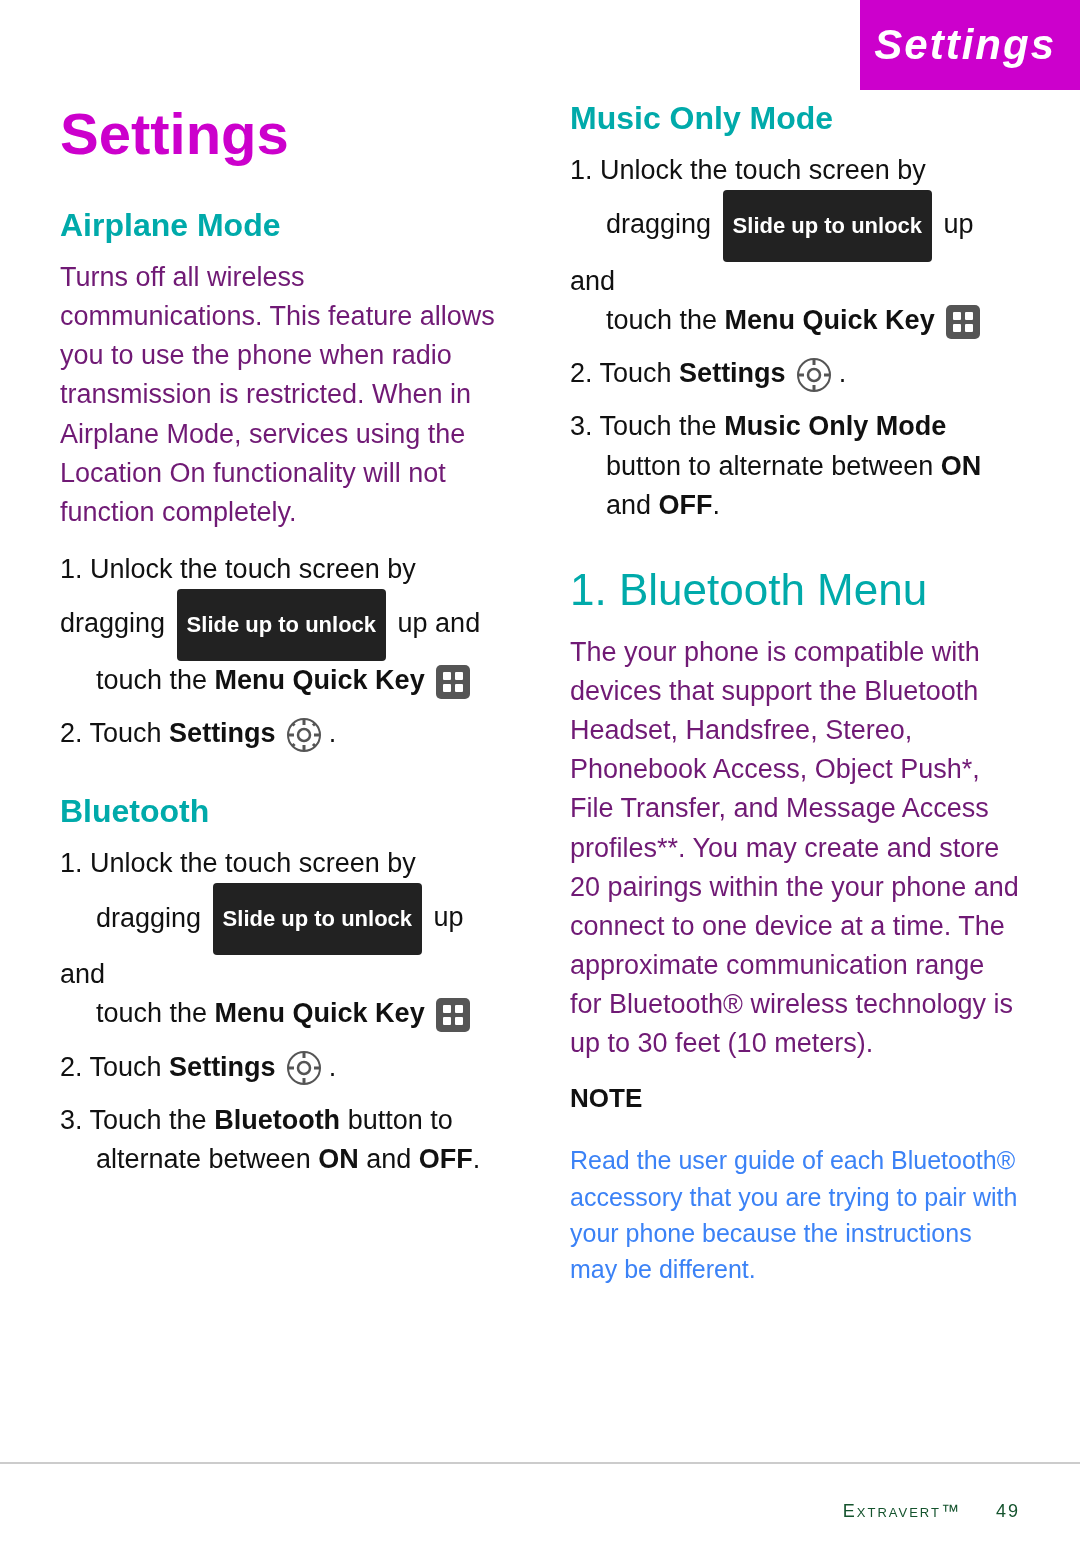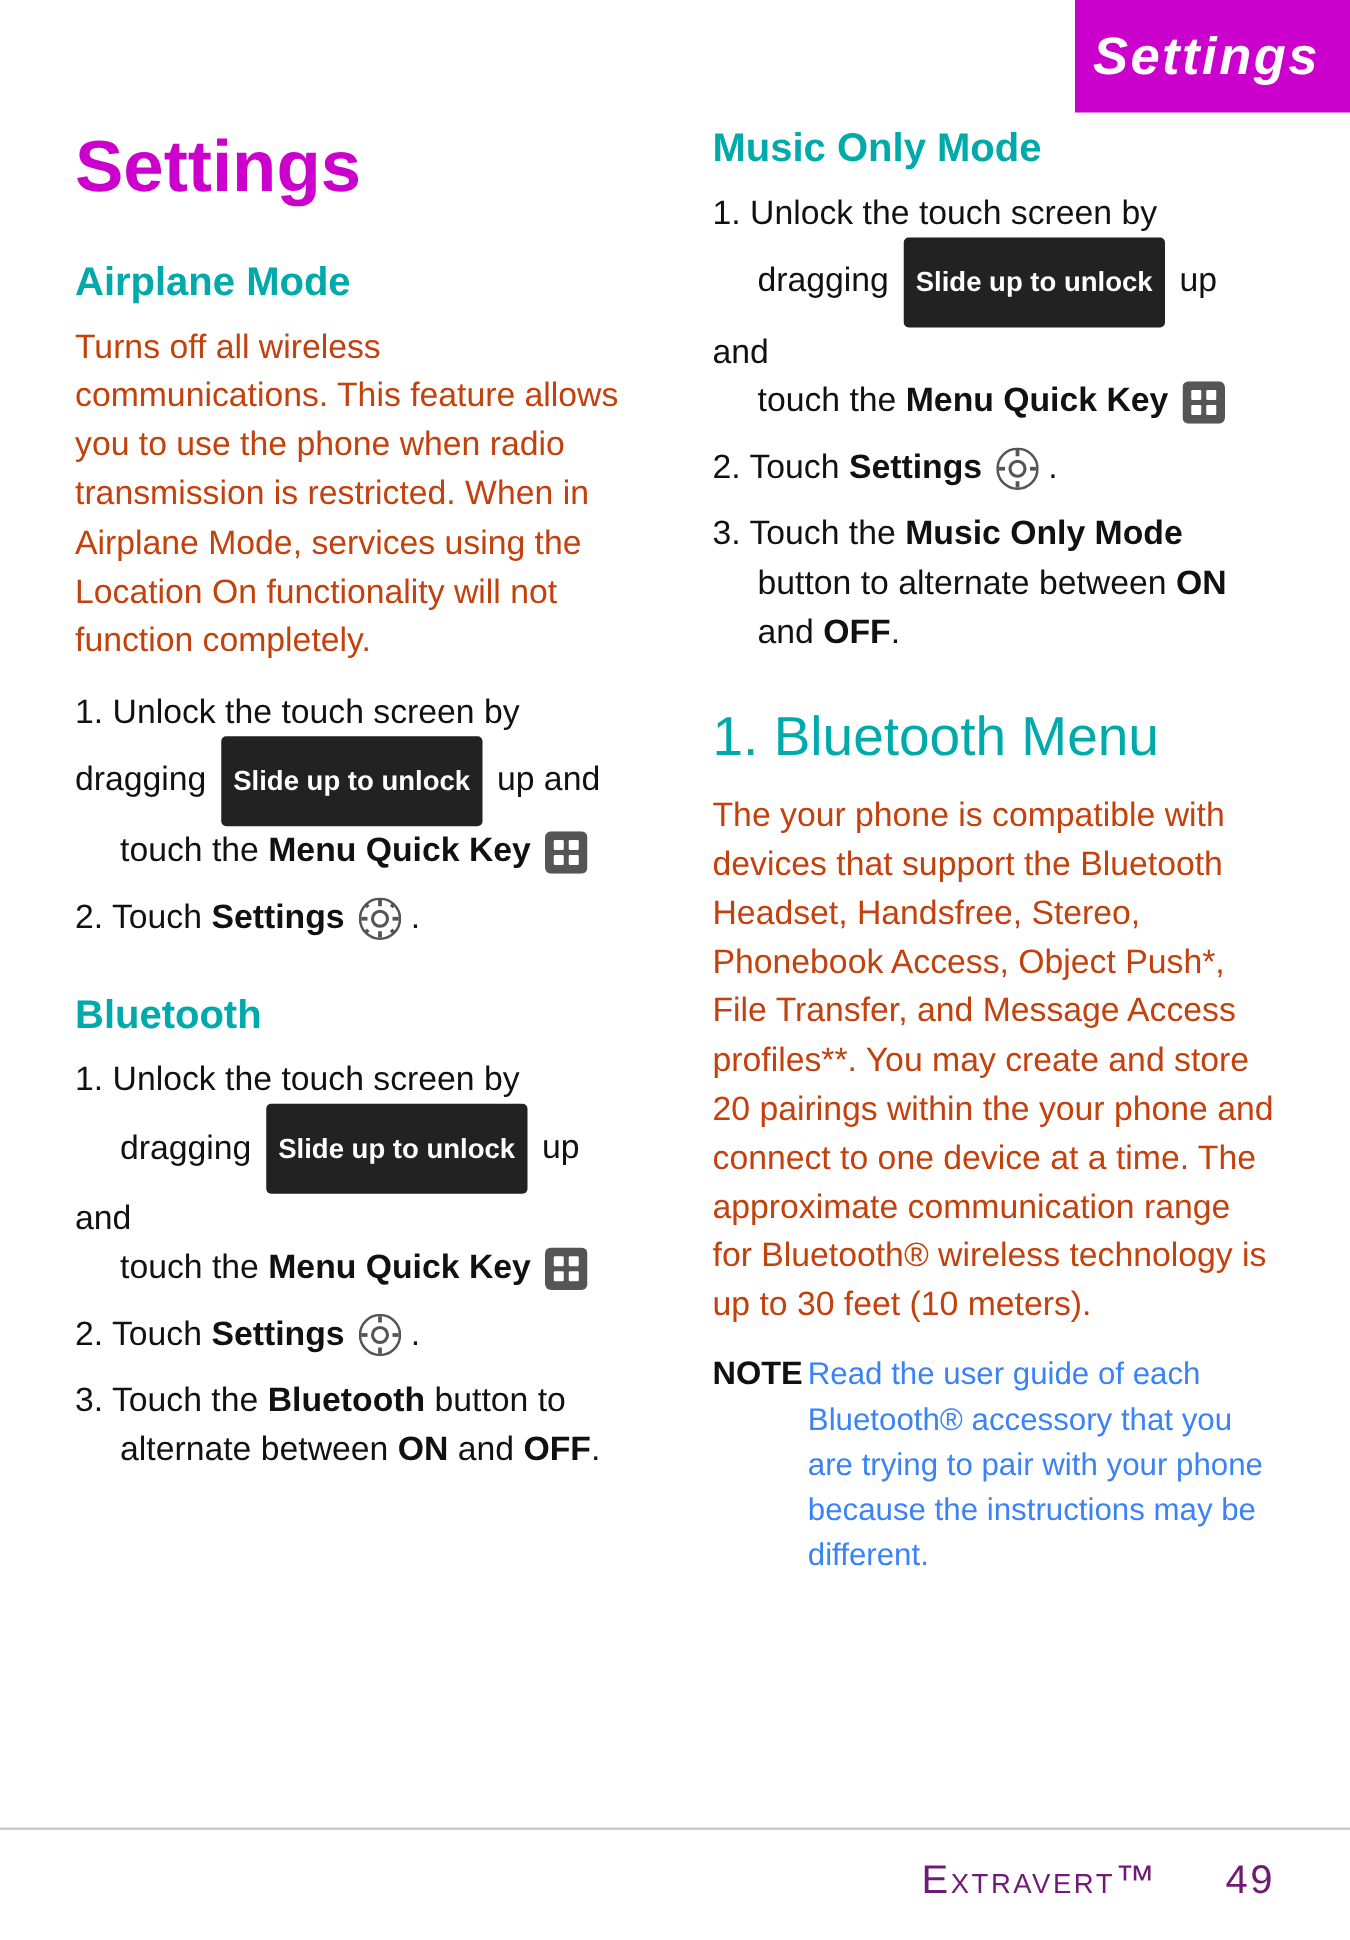--- a/index.html
+++ b/index.html
@@ -79,21 +79,21 @@
       font-size: 44px;
       font-weight: normal;
       color: #00aaaa;
       margin-bottom: 18px;
     }
 
     
     .body-text {
       font-size: 27px;
       line-height: 1.45;
-      color: #c2410c;
+      color: #701a75;
       margin-bottom: 18px;
     }
 
     
     .list-item {
       font-size: 27px;
       line-height: 1.45;
       color: #111;
       margin-bottom: 14px;
       padding-left: 0;
@@ -127,31 +127,32 @@
       position: absolute;
       bottom: 30px;
       left: 60px;
       right: 60px;
       display: flex;
       justify-content: flex-end;
       align-items: center;
     }
 
     .footer-text {
-      font-size: 32px;
-      color: #701a75;
+      font-size: 18px;
+      color: #14532d;
       font-variant: small-caps;
       letter-spacing: 2px;
     }
 
     
     .note-block {
       display: flex;
-      gap: 4px;
+      gap: 28px;
       margin-top: 8px;
+      flex-direction: column;
     }
 
     .note-label {
       font-size: 26px;
       font-weight: bold;
       color: #111;
       white-space: nowrap;
       padding-top: 2px;
     }
 

